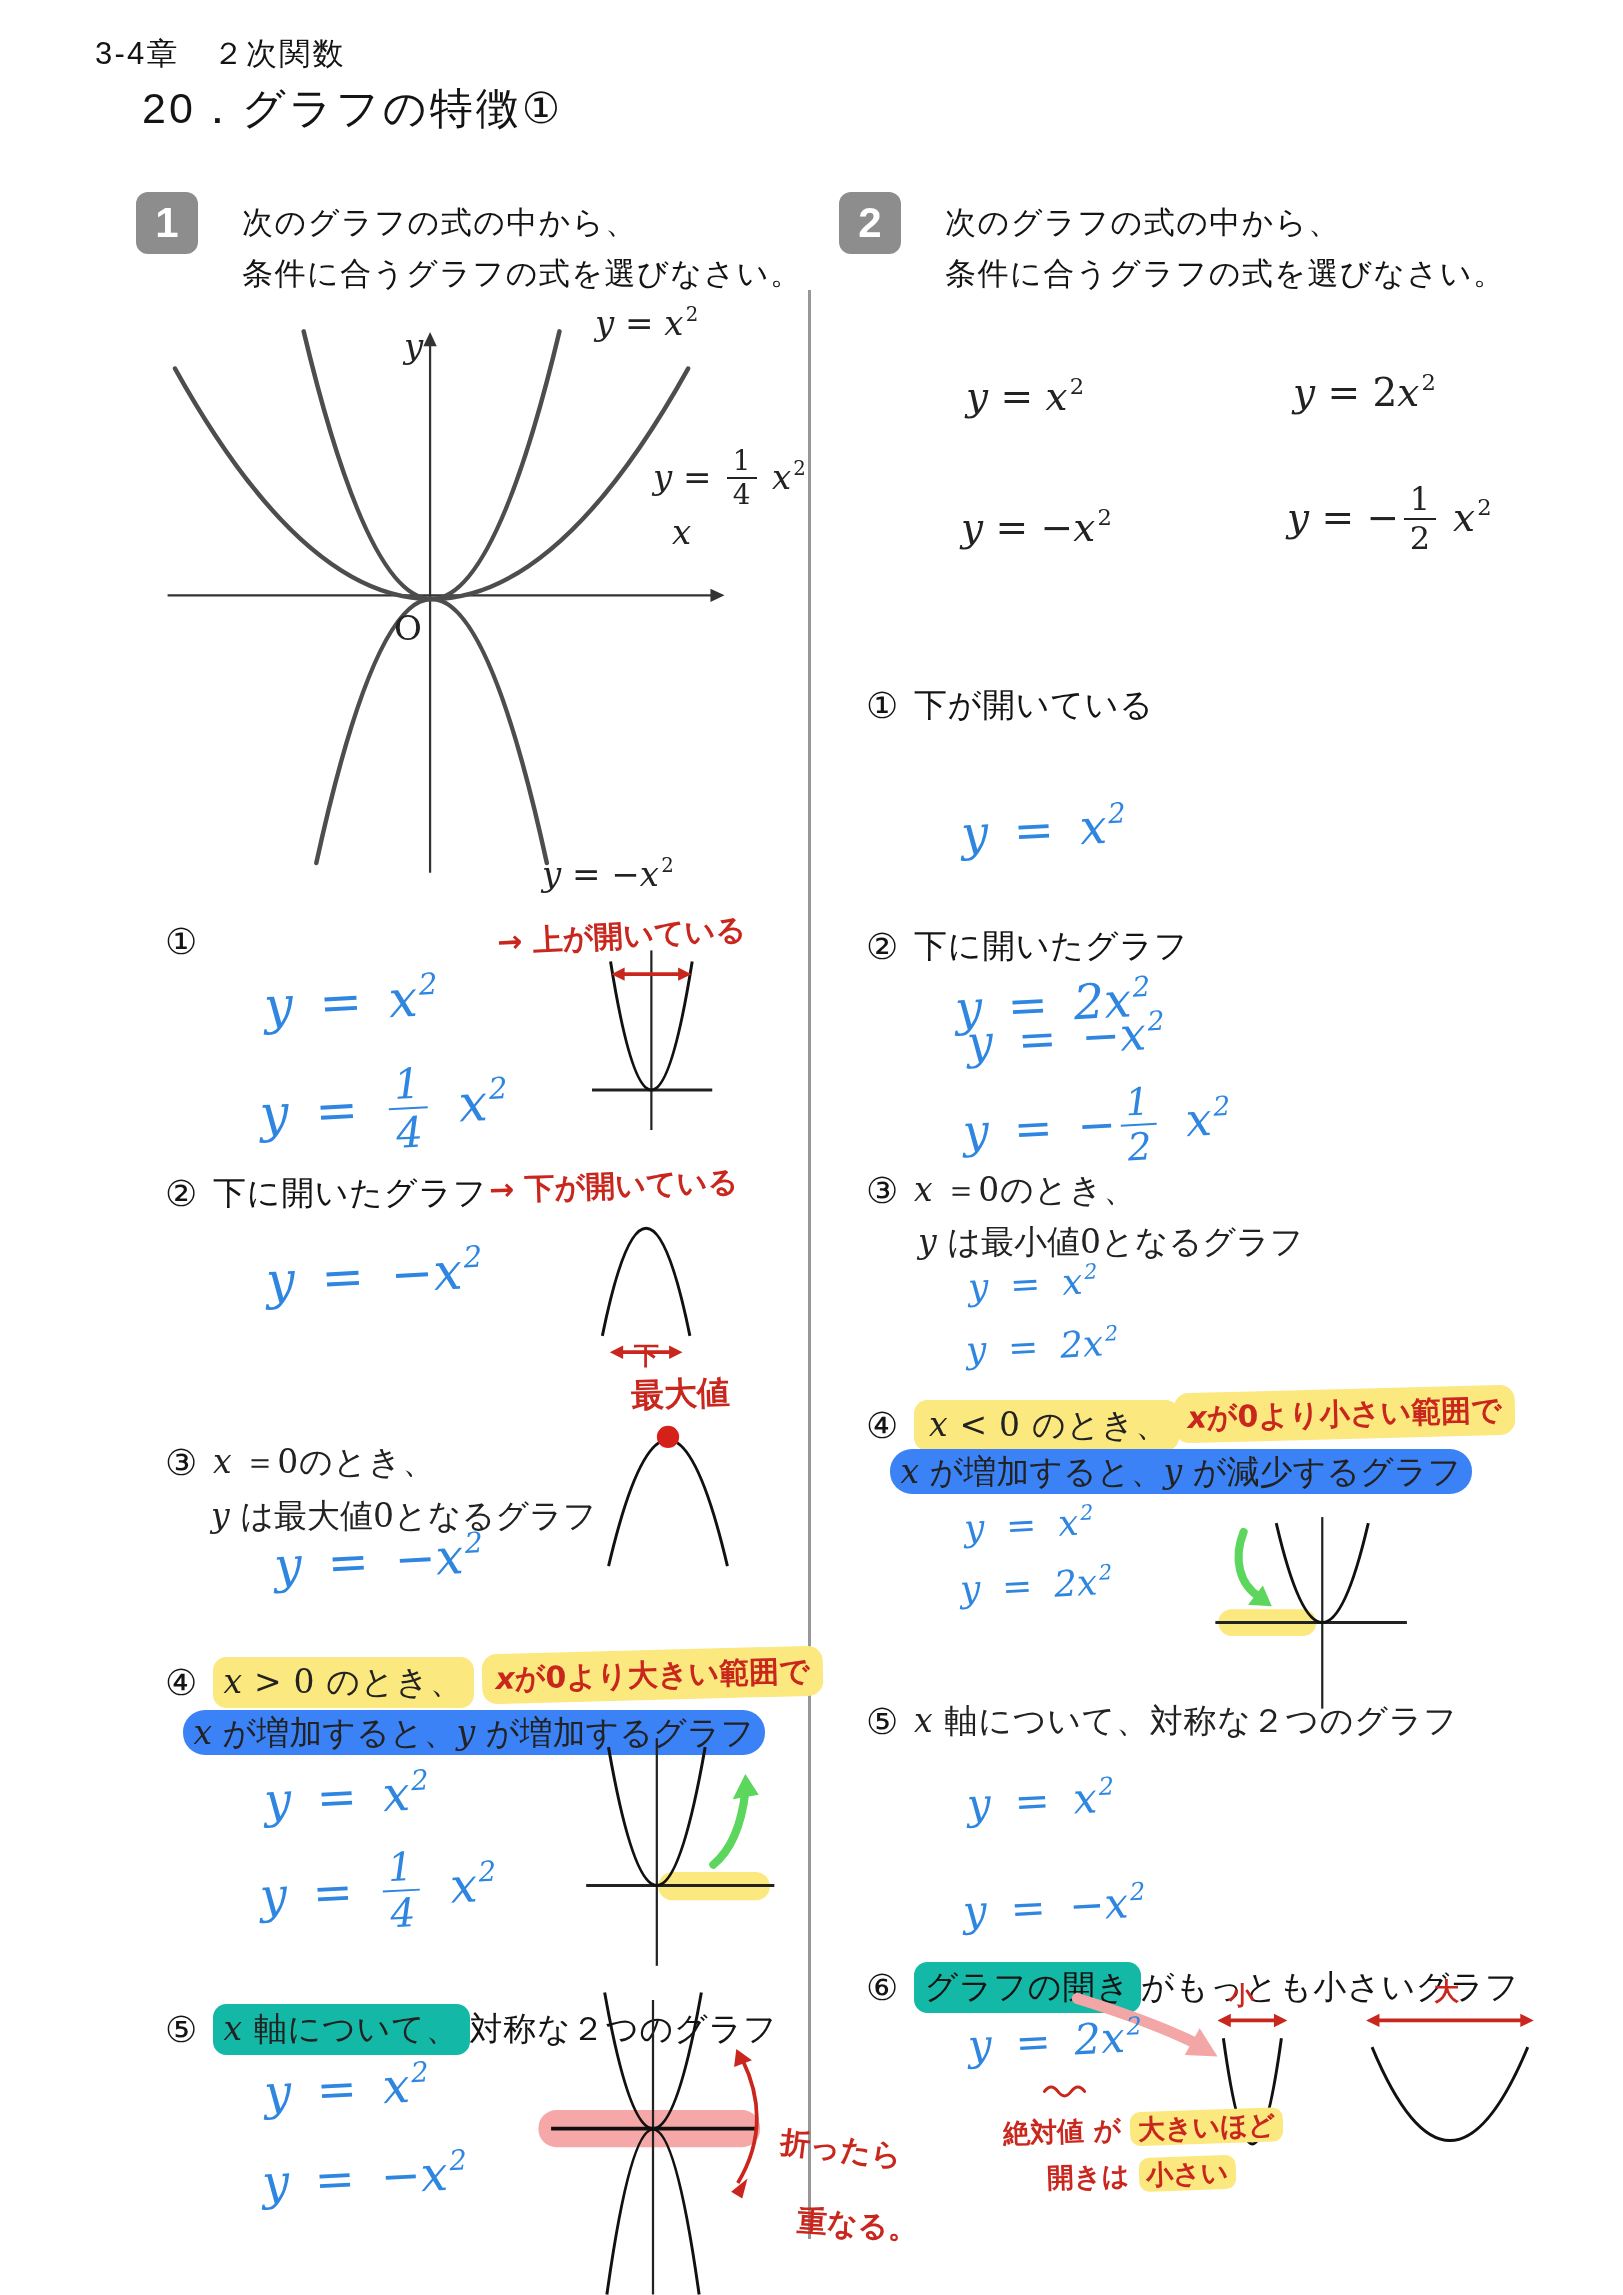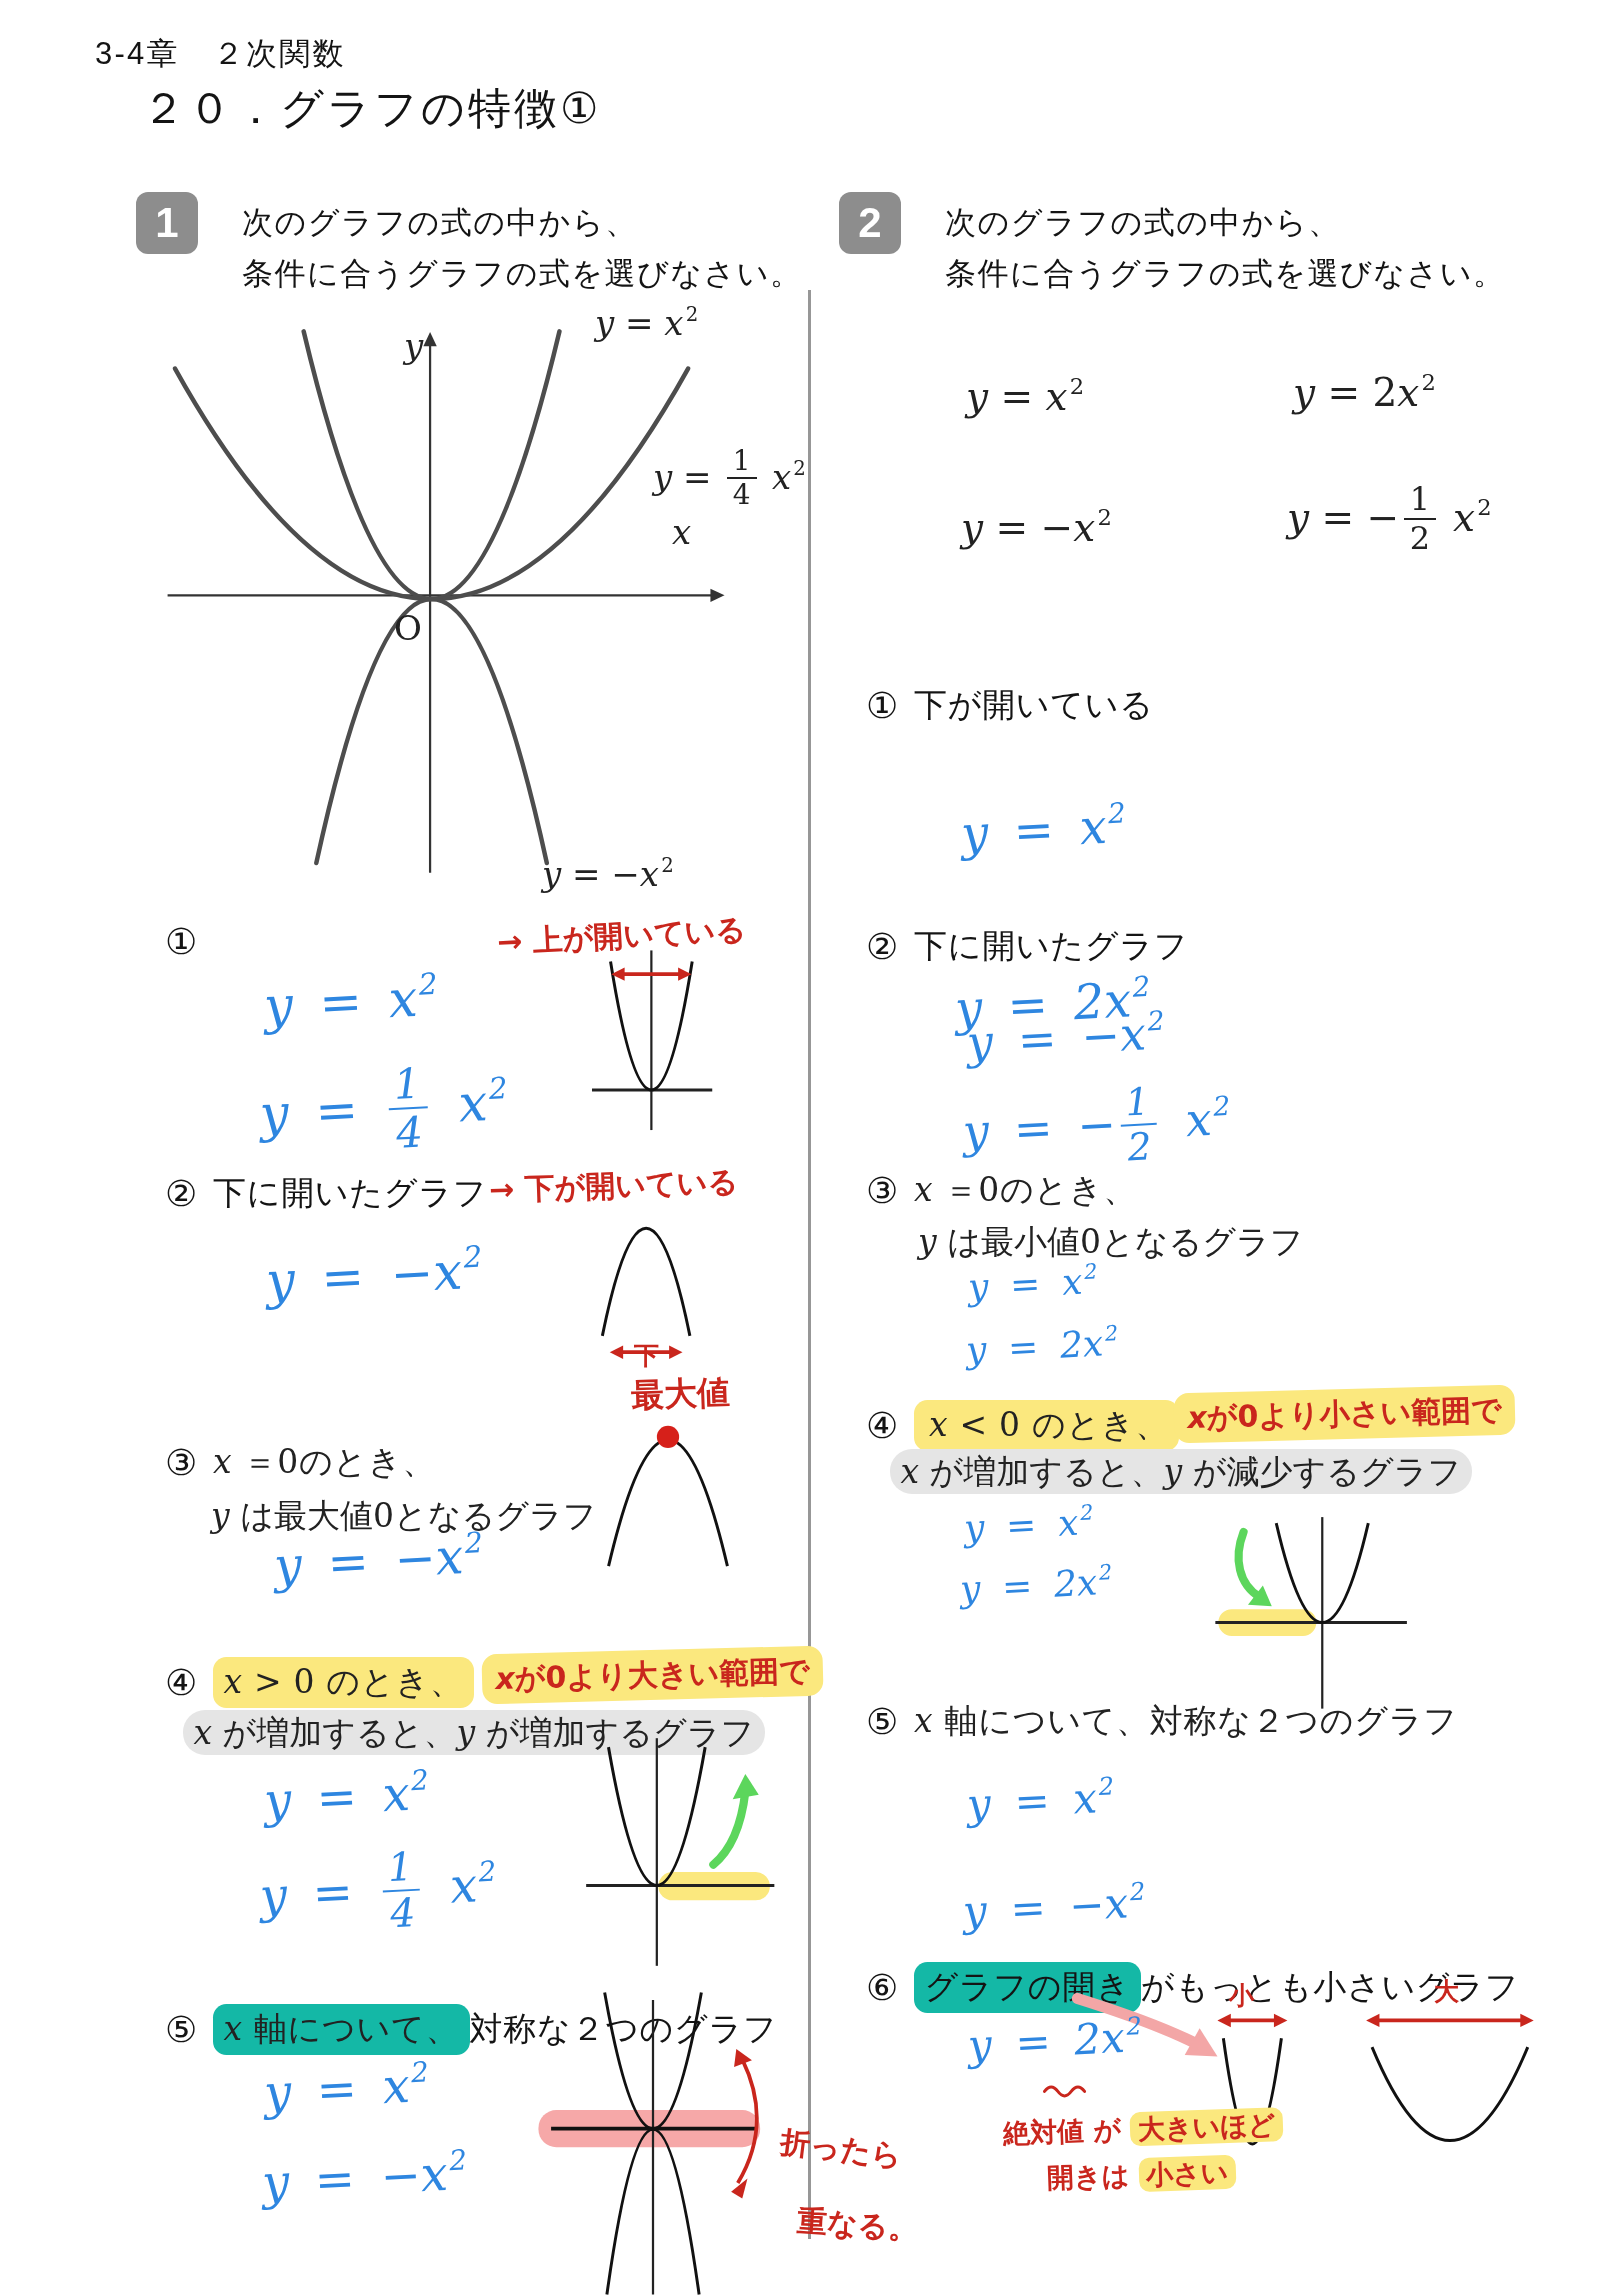--- a/index.html
+++ b/index.html
@@ -23,37 +23,37 @@
   .g-label{font-size:34px;}
   .choice{font-size:39px;}
   
   .hand{font-family:"DejaVu Serif","Liberation Serif",serif;font-style:italic;color:#2e86e0;
         word-spacing:10.4px;transform:rotate(-3deg);transform-origin:left center;}
   .hand i{font-style:italic;}
   
   .redhand{font-family:"DejaVu Sans","Liberation Sans",sans-serif;color:#c9261d;font-weight:bold;}
   .redhand i{font-style:italic;}
   .hl-y{background:#fbe87e;border-radius:13.4px;padding:3px 10.4px;}
-  .hl-g{background:#e5e5e5;border-radius:22px;padding:3px 10.4px;}
+  .hl-g{background:#3b82f6;border-radius:22px;padding:3px 10.4px;}
   .hl-p{background:#14b8a6;border-radius:13.4px;padding:3px 10.4px;}
   .note-pill{background:#fbe87e;border-radius:15px;padding:4.5px 13.4px;}
   sup{font-size:0.58em;vertical-align:0.7em;margin-left:2.2px;}
   .frac{display:inline-block;text-align:center;vertical-align:-0.55em;line-height:1.05;margin:0 4.5px;font-size:0.82em;}
   .frac .fn{display:block;border-bottom:2.2px solid currentColor;padding:0 6px 1.5px;}
   .frac .fd{display:block;padding-top:1.5px;}
   svg{display:block;overflow:visible;}
 </style>
 </head>
 <body>
 
 <div class="page">
 
   
   <div class="abs jp chapter" style="left:71px;top:33px;">3-4章　２次関数</div>
-  <div class="abs jp title" style="left:118px;top:80px;">２０．グラフの特徴①</div>
+  <div class="abs jp title" style="left:118px;top:80px;">20．グラフの特徴①</div>
 
   <div class="divider"></div>
 
   
   <section class="sec">
     <div class="abs numbox" style="left:136px;top:192px;">
       <span>1</span>
     </div>
     <div class="abs jp prompt" style="left:218px;top:202px;">次のグラフの式の中から、</div>
     <div class="abs jp prompt" style="left:218px;top:253px;">条件に合うグラフの式を選びなさい。</div>

